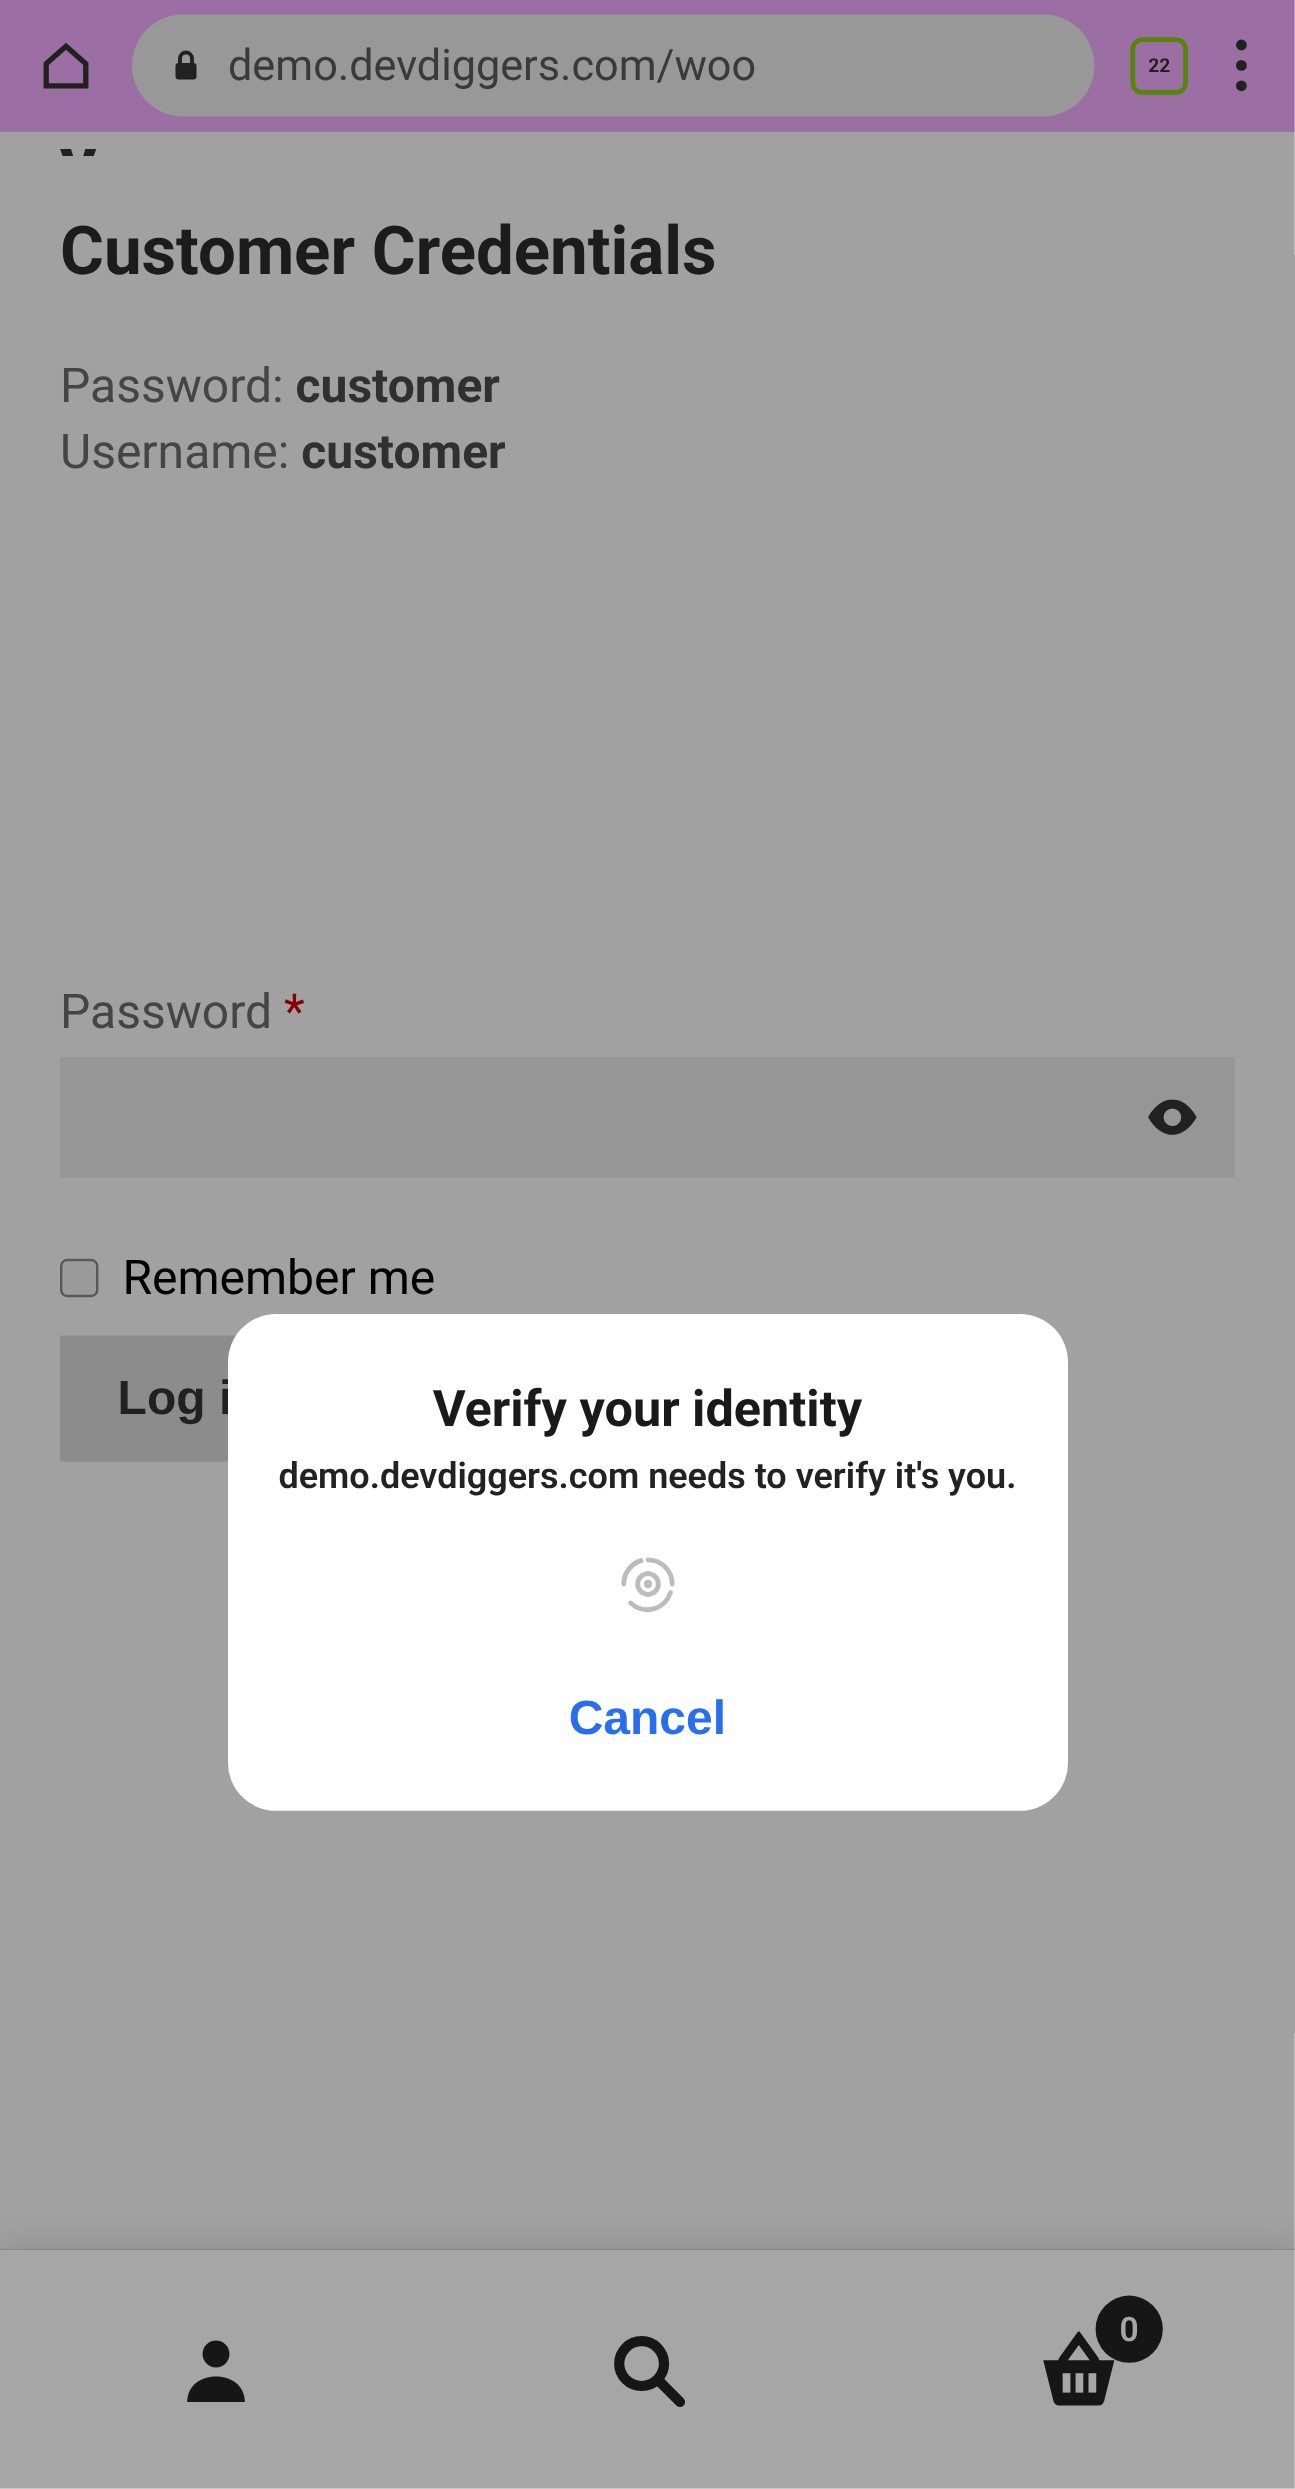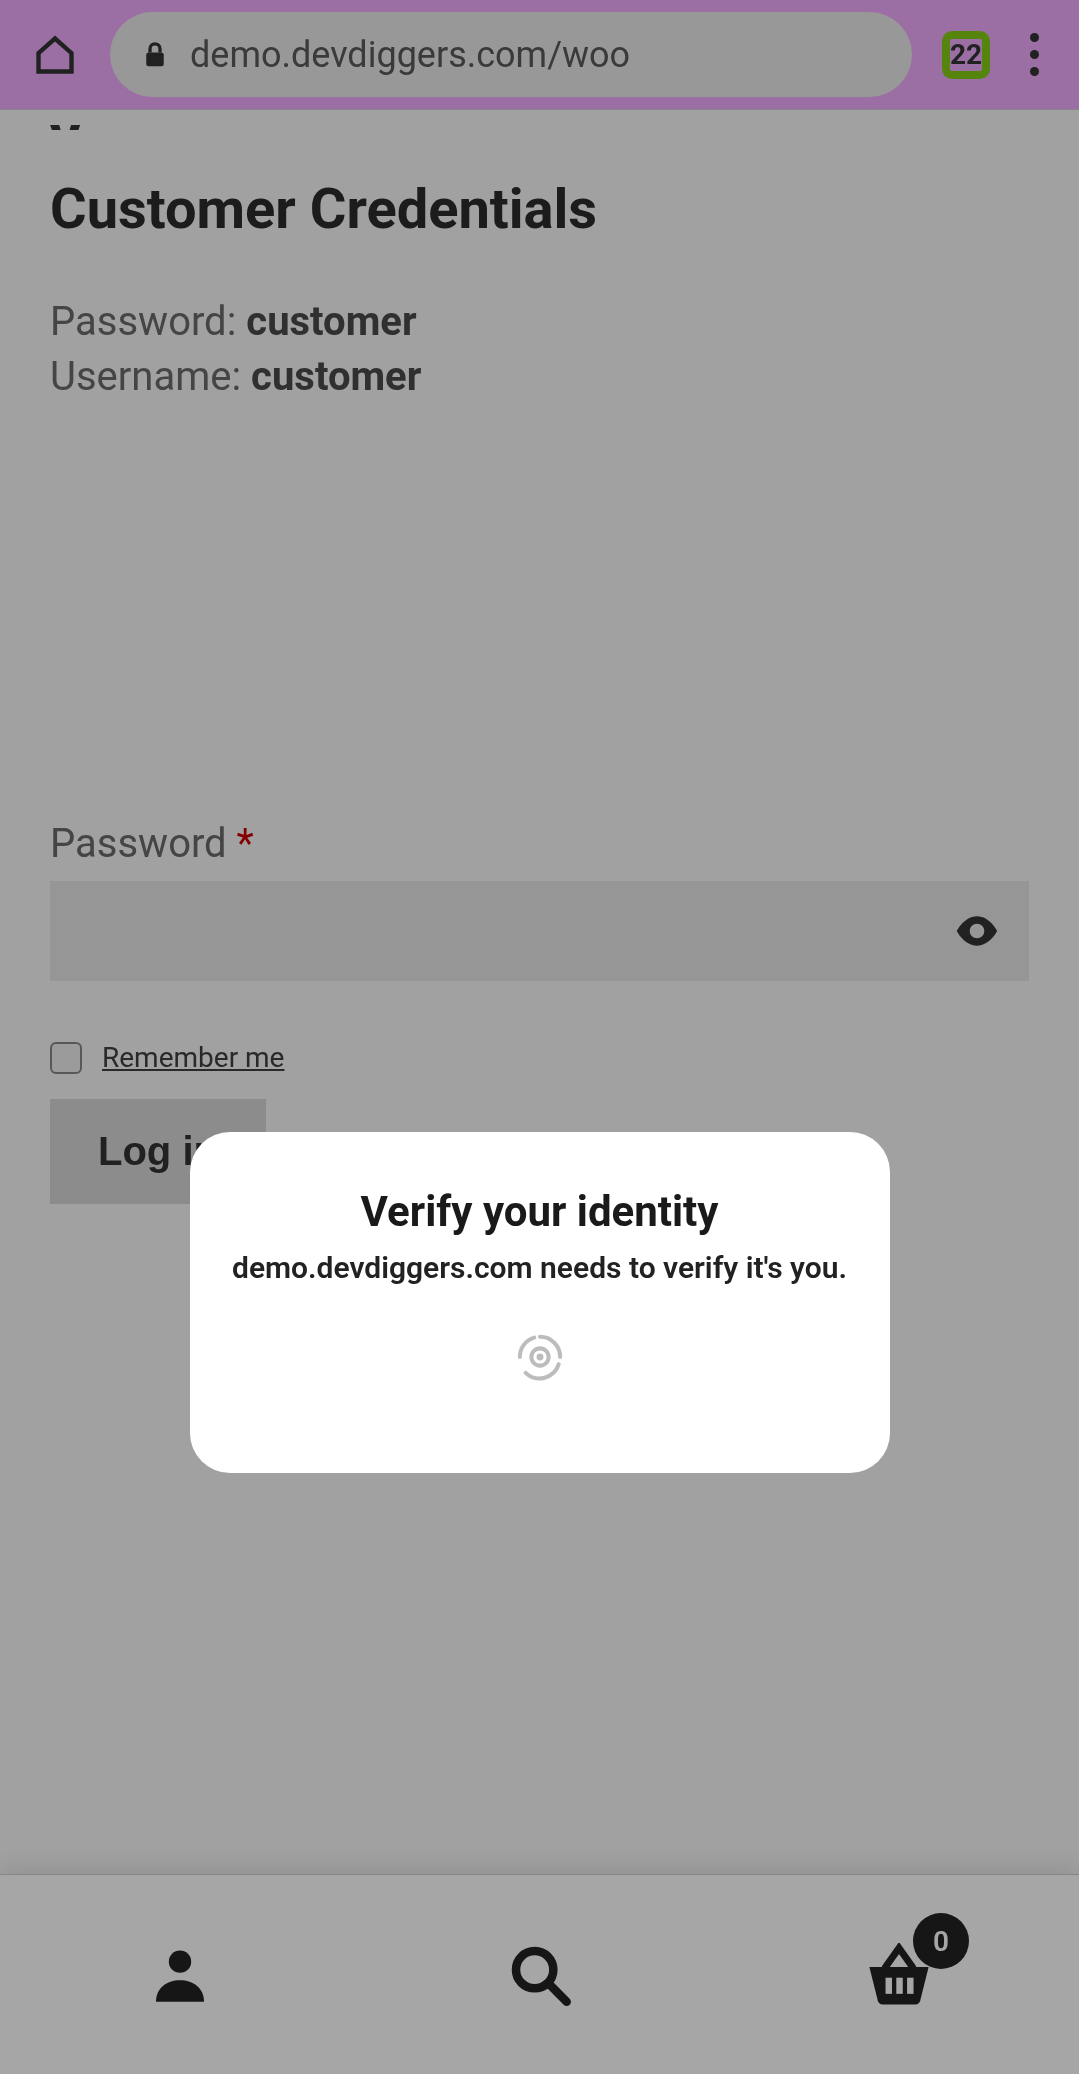--- a/index.html
+++ b/index.html
@@ -4,41 +4,41 @@
 <style>
   * { box-sizing: border-box; margin: 0; padding: 0; }
   html, body { width: 1079px; height: 2074px; font-family: -apple-system, BlinkMacSystemFont, "Segoe UI", Roboto, sans-serif; overflow: hidden; background: #fff; }
   .screen { position: relative; width: 1079px; height: 2074px; background: #f7f7f7; }
 
   
   .browser-bar { display: flex; align-items: center; height: 110px; padding: 0 30px; background: #f0abfc; border-bottom: 1px solid #d0d0d0; gap: 30px; }
   .home-btn { width: 50px; height: 50px; display:flex; align-items:center; justify-content:center; }
   .url-pill { flex: 1; display: flex; align-items: center; height: 85px; background: #eaeaea; border-radius: 45px; padding: 0 30px; gap: 20px; overflow:hidden; }
   .url-text { font-size: 36px; color: #5a5a5a; white-space: nowrap; overflow: hidden; }
-  .tab-count { width: 48px; height: 48px; border: 8px solid #84cc16; border-radius: 10px; display:flex; align-items:center; justify-content:center; font-weight:700; font-size:28px; color:#333; }
+  .tab-count { width: 48px; height: 48px; border: 4px solid #84cc16; border-radius: 10px; display:flex; align-items:center; justify-content:center; font-weight:700; font-size:16px; color:#333; }
   .kebab { display:flex; flex-direction:column; gap:8px; padding:10px; }
   .kebab span { width:9px; height:9px; background:#333; border-radius:50%; }
 
   
   .page { padding: 40px 50px; color:#333; }
   .truncated-top { font-size: 60px; font-weight:700; color:#333; margin-top:-50px; margin-bottom:40px; overflow:hidden; height:30px; }
   .heading { font-size: 56px; font-weight: 700; line-height:1.4; margin-bottom: 50px; color:#2b2b2b; }
   .cred-line { font-size: 40px; color:#6a6a6a; margin-bottom: 8px; }
   .cred-line .bold { font-weight:700; color:#4a4a4a; }
 
   .form-area { margin-top: 420px; }
   .field-label { font-size: 40px; color:#6a6a6a; margin-bottom:14px; }
   .req { color:#c00; }
   .pw-wrap { position:relative; }
   .input { width:100%; height:100px; background:#e6e6e6; border:none; padding:0 20px; font-size:36px; }
   .eye { position:absolute; right:30px; top:50%; transform:translateY(-50%); }
 
   .remember-row { display:flex; align-items:center; gap:20px; margin-top:60px; }
   .checkbox { width:32px; height:32px; border:2px solid #888; border-radius:6px; background:#eee; }
-  .remember-label { font-size:28px; color:#404040;text-decoration:underline; }
+  .remember-label { font-size:40px; color:#000000; }
   .login-btn { margin-top:25px; padding:30px 48px; background:#d8d8d8; border:none; font-size:40px; font-weight:600; color:#333; }
 
   
   .bottom-nav { position:absolute; bottom:0; left:0; right:0; height:200px; background:#fff; border-top:1px solid #ccc; display:flex; box-shadow: 0 -8px 20px rgba(0,0,0,0.08);}
   .nav-item { flex:1; display:flex; align-items:center; justify-content:center; position:relative; }
   .cart-badge { position:absolute; top:38px; right:110px; width:56px; height:56px; background:#222; color:#fff; border-radius:50%; display:flex; align-items:center; justify-content:center; font-size:28px; font-weight:600; }
 
   
   .overlay { position:absolute; inset:0; background:rgba(0,0,0,0.35); display:flex; align-items:center; justify-content:center; }
   .dialog { margin-top:530px; width:700px; background:#fff; border-radius:40px; padding:55px 40px 40px; text-align:center; }
@@ -141,16 +141,17 @@
       <div class="dialog-sub">demo.devdiggers.com needs to verify it's you.</div>
       <div class="spinner">
         <svg width="72" height="72" viewBox="0 0 50 50" fill="none" stroke="#bcbcbc" stroke-width="2.8" stroke-linecap="round">
           <circle cx="25" cy="25" r="6"></circle>
           <path d="M25 11 a14 14 0 0 1 14 14"></path>
           <path d="M11 25 a14 14 0 0 1 10 -13.5"></path>
           <path d="M38 30 a14 14 0 0 1 -23 6"></path>
           <circle cx="25" cy="25" r="2.4" fill="#bcbcbc" stroke="none"></circle>
         </svg>
       </div>
+      <button class="dialog-cancel">Cancel</button>
     </div>
   </div>
 
 </div>
 
 </body></html>

